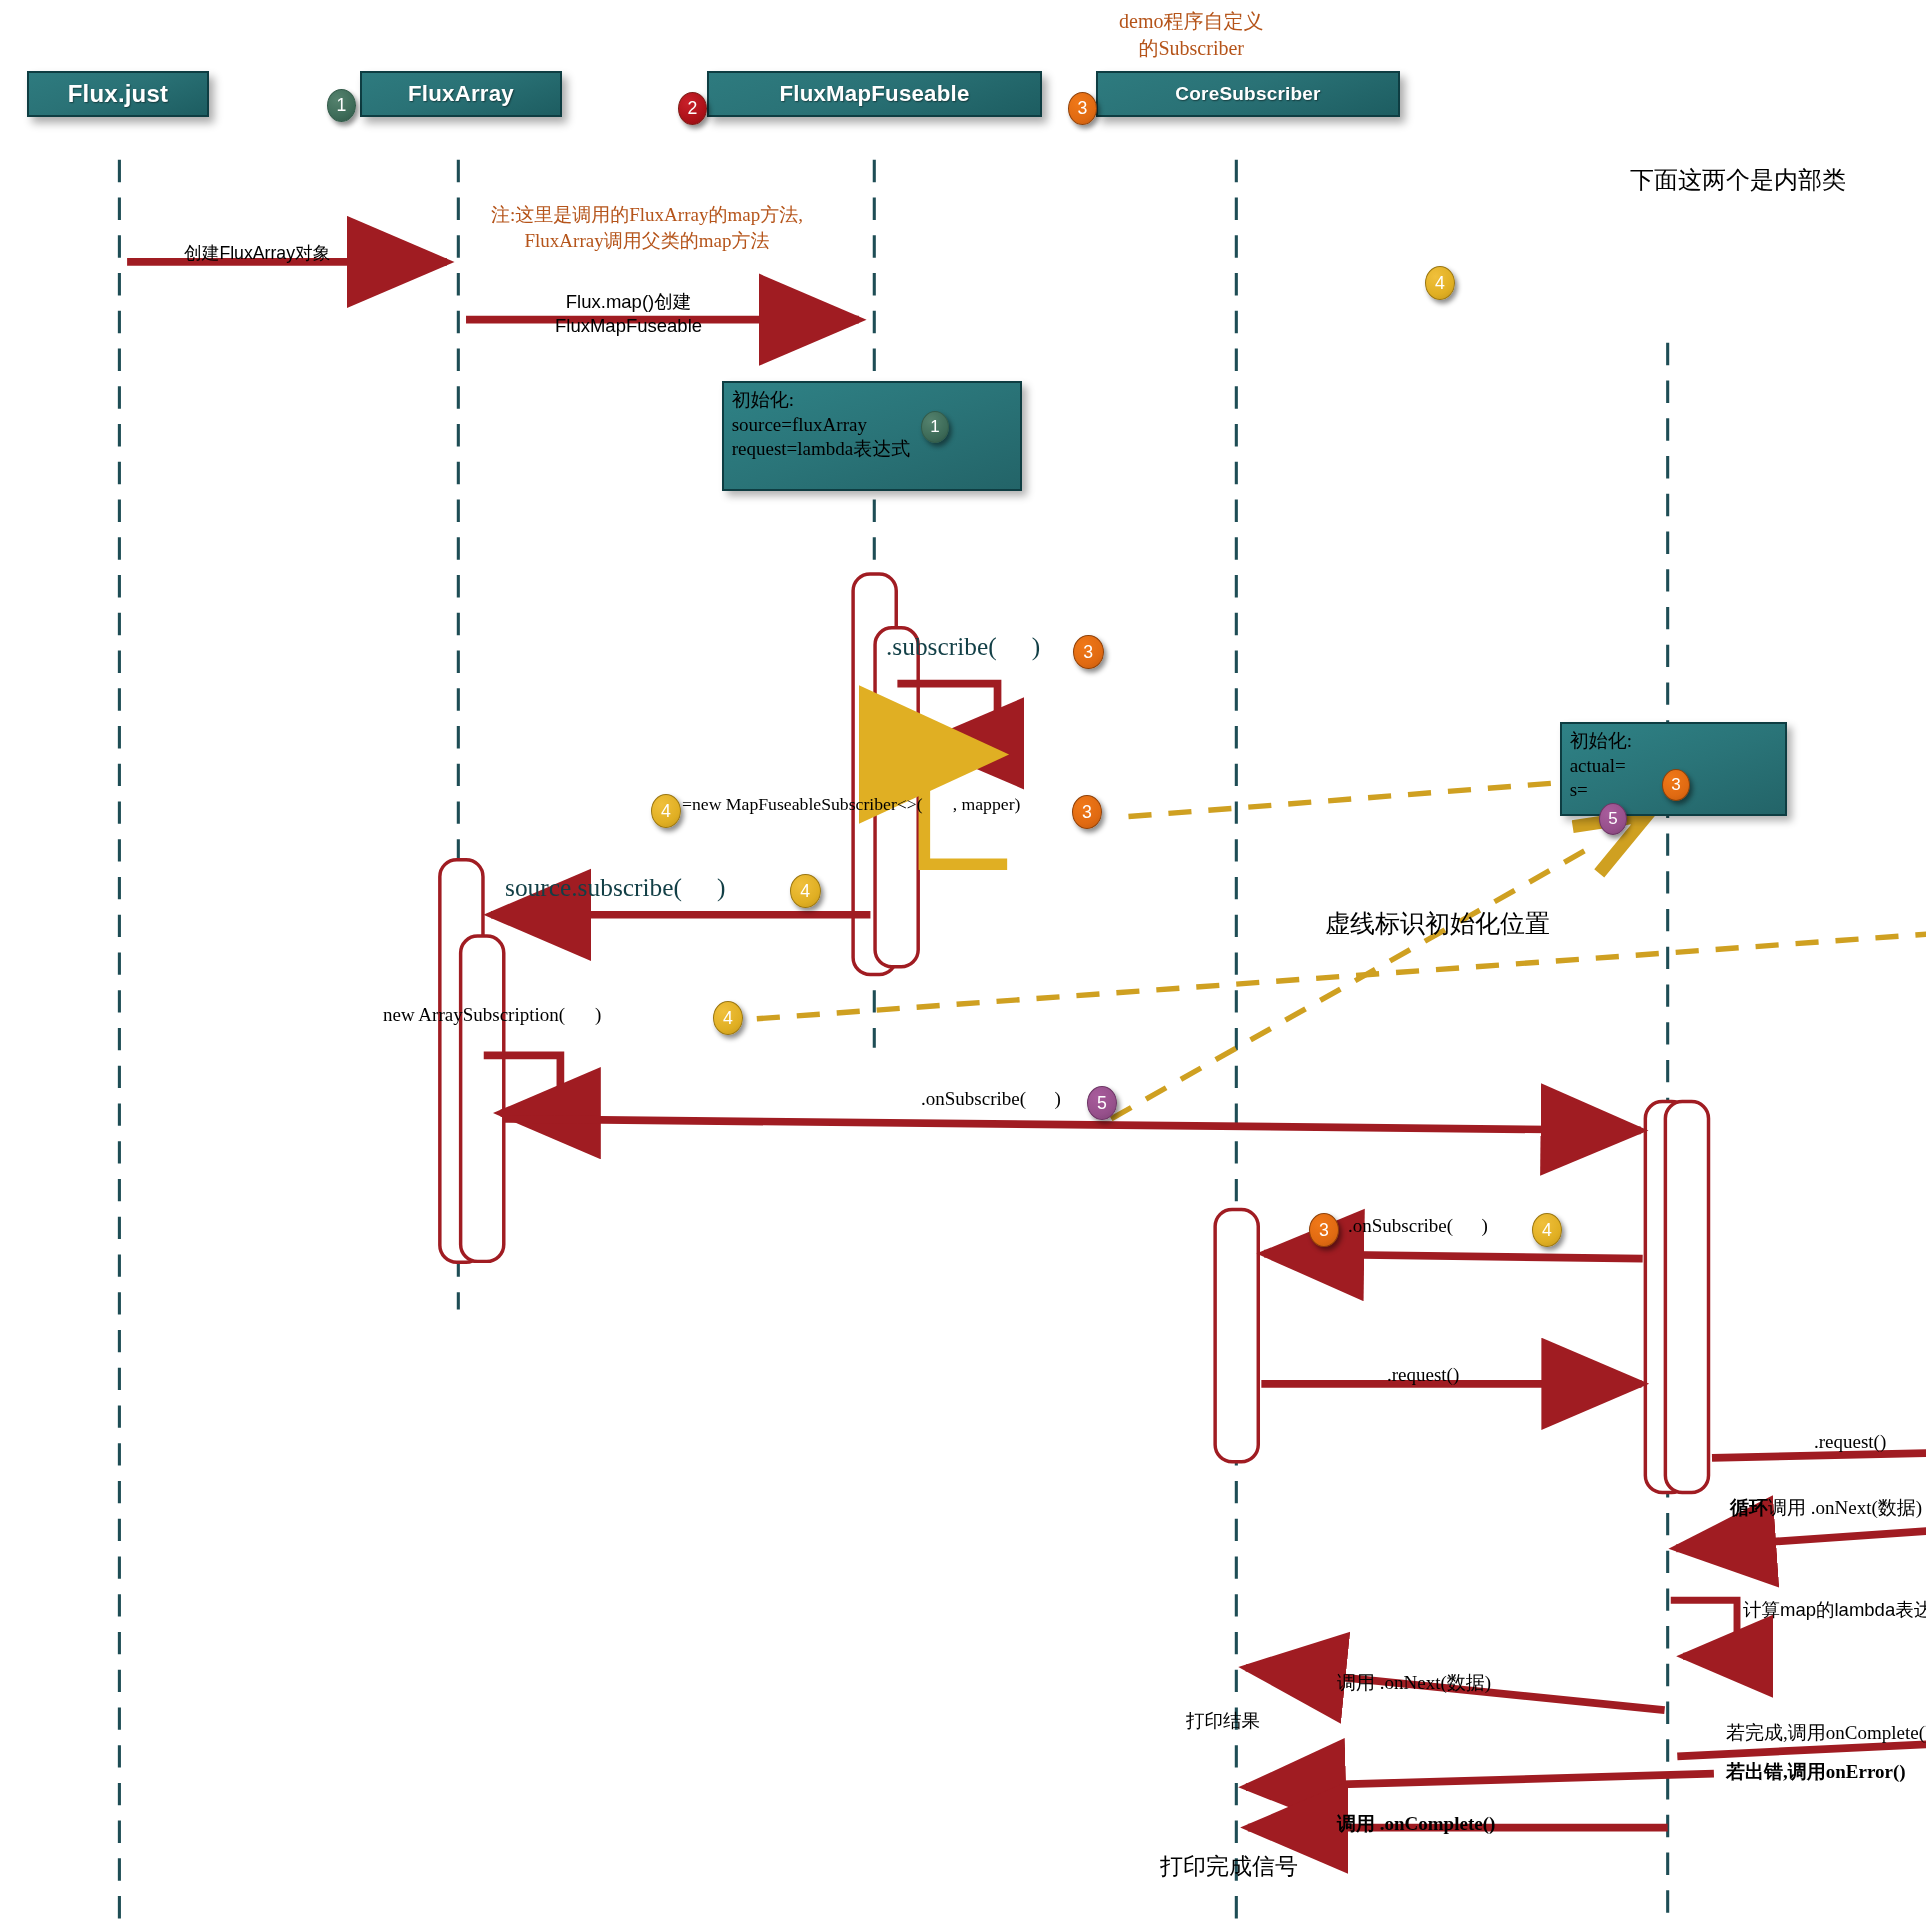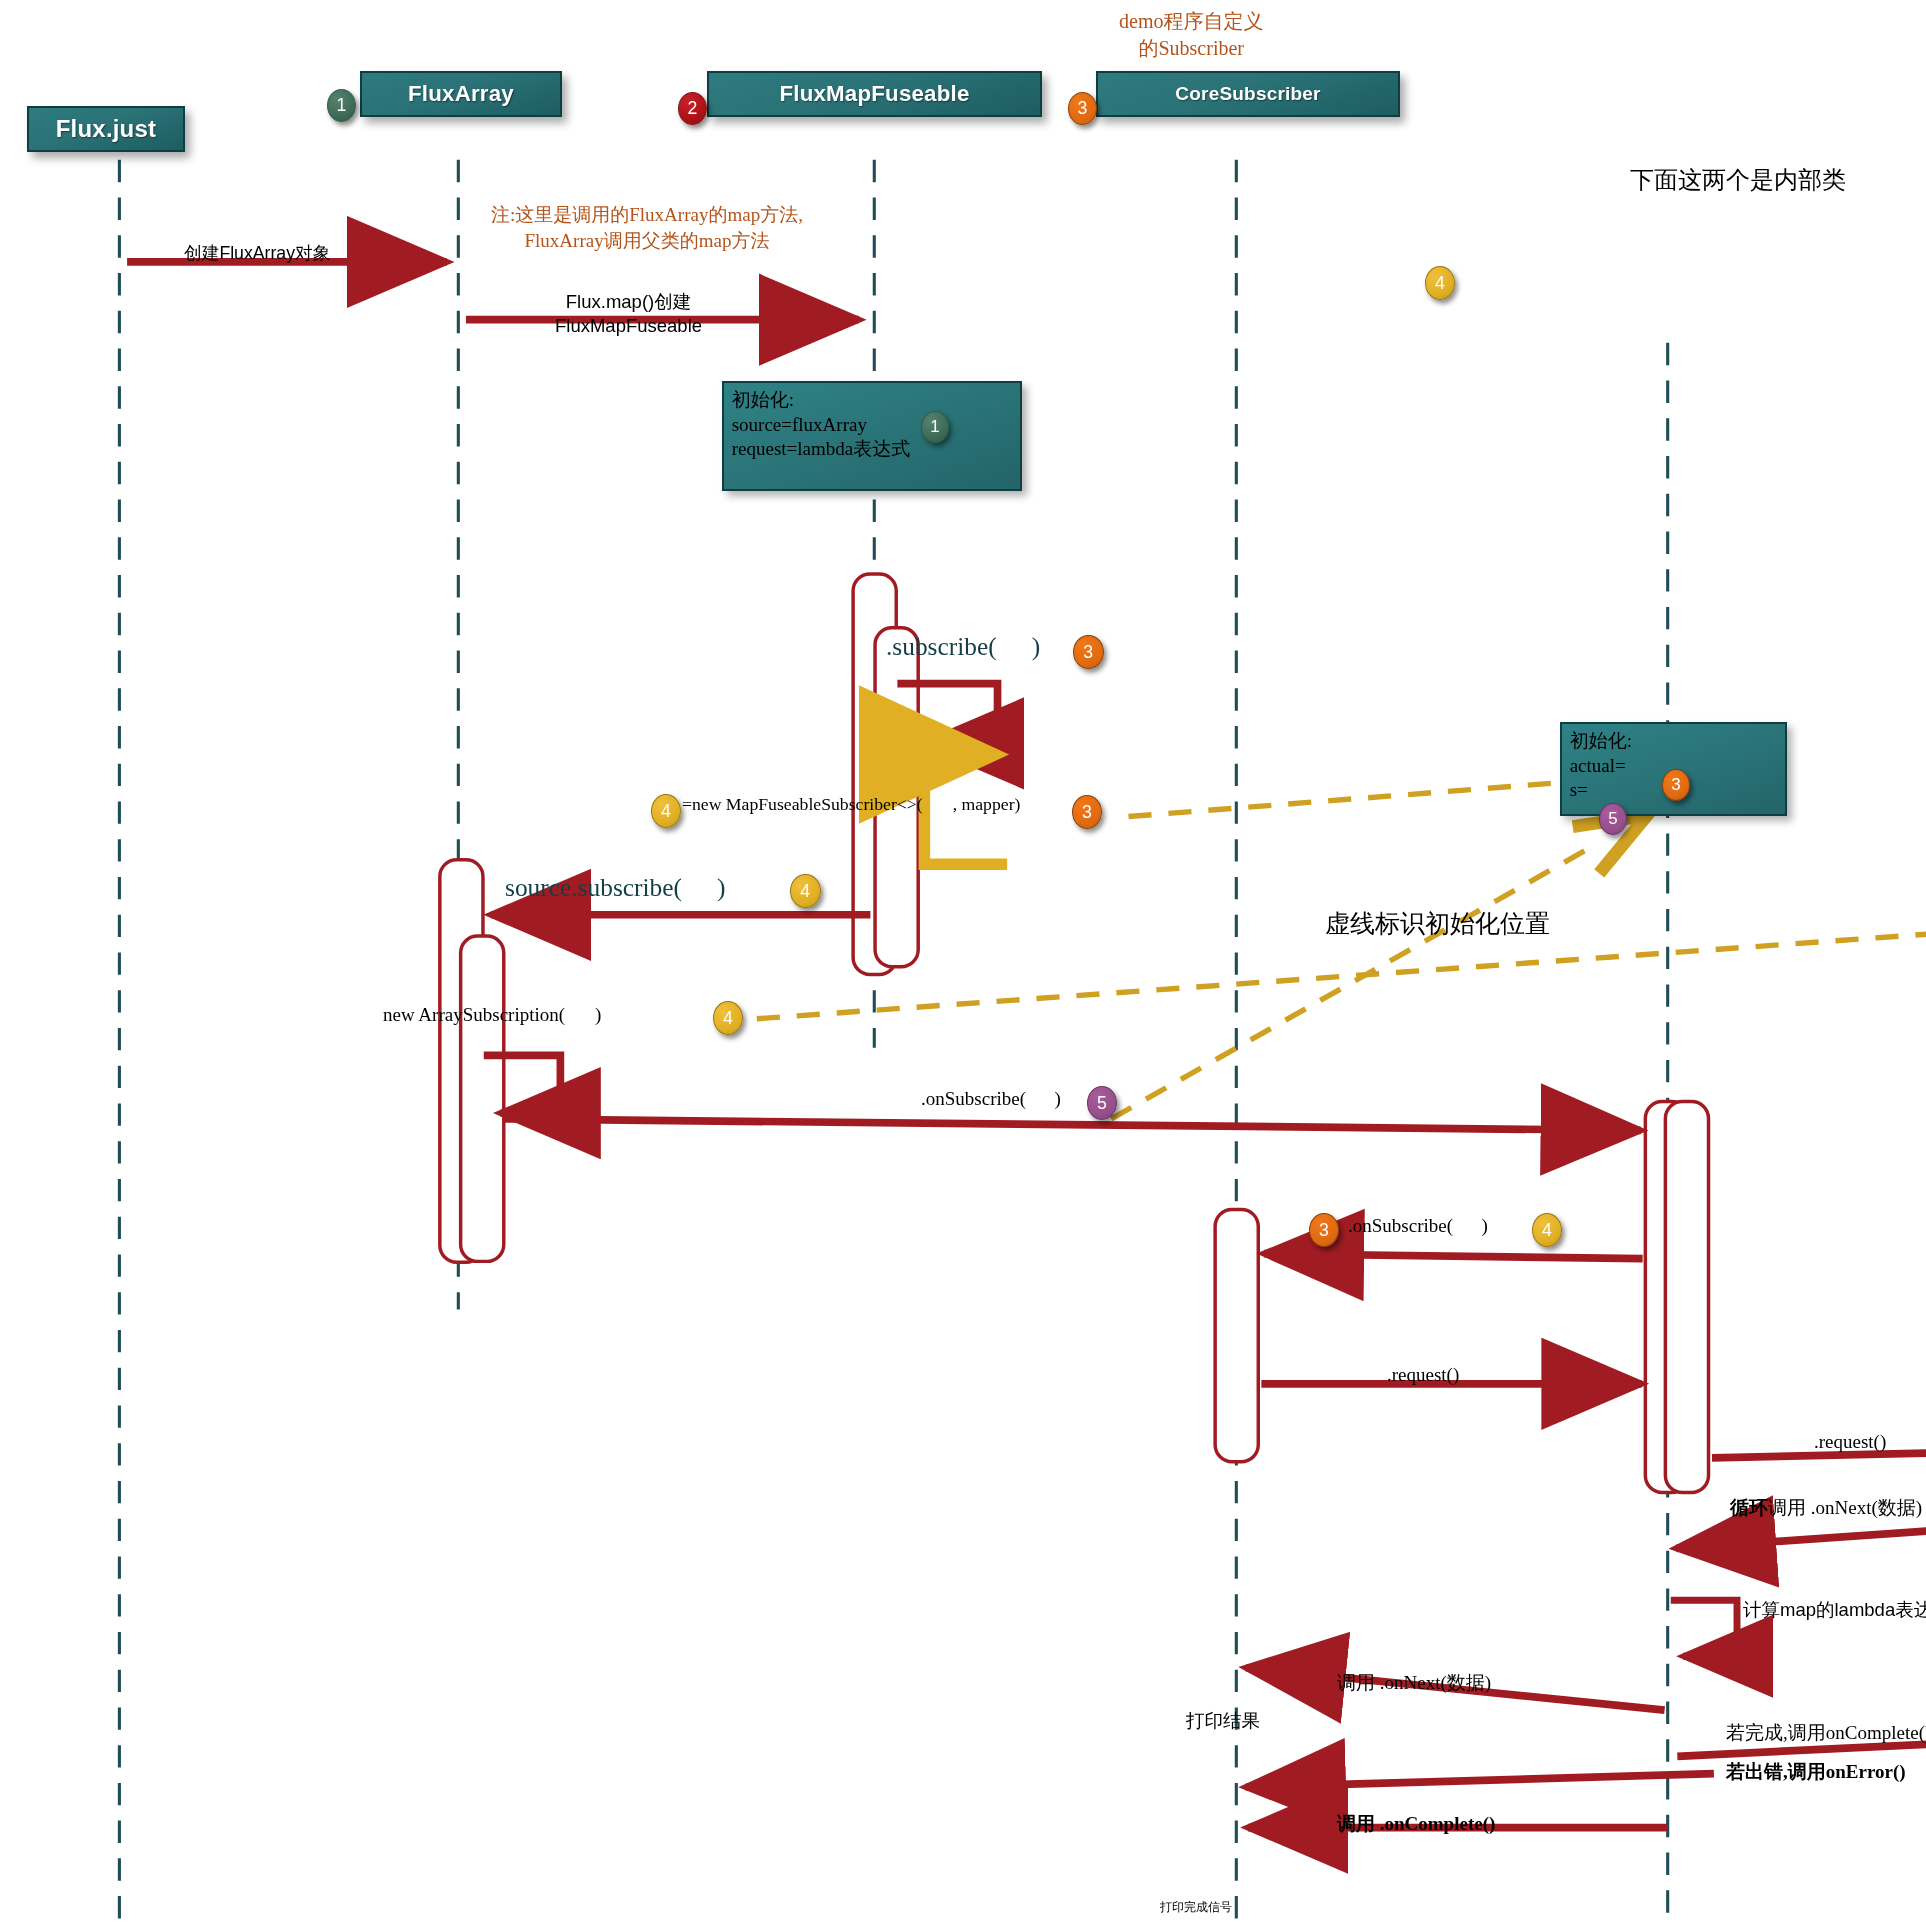--- a/index.html
+++ b/index.html
@@ -146,21 +146,21 @@
     <line x1="4330" y1="4745" x2="3240" y2="4745" stroke="#a01c22" stroke-width="20" marker-end="url(#al-red)"></line>
   </g>
 
   <g stroke="#cfa021" stroke-width="14" stroke-dasharray="60 44" fill="none">
     <line x1="2930" y1="2120" x2="4075" y2="2030" marker-end="url(#hollow-yel)"></line>
     <line x1="1965" y1="2645" x2="5355" y2="2400" marker-end="url(#hollow-yel)"></line>
     <line x1="2885" y1="2905" x2="4130" y2="2200" marker-end="url(#hollow-yel)"></line>
   </g>
 </svg>
 
-<div class="actor" style="left:27px;top:71px;width:158px;height:46px;font-size:24px;margin-top:35px;">
+<div class="actor" style="left:27px;top:71px;width:182px;height:46px;font-size:24px;">
   <span class="name">Flux.just</span>
 </div>
 
 <div class="actor" style="left:360px;top:71px;width:202px;height:46px;font-size:22.3px;">
   <span class="name">FluxArray</span>
 </div>
 <div class="badge g" style="left:327px;top:89px;width:27px;height:31px;font-size:17.7px;">
   <span>1</span>
 </div>
 
@@ -307,18 +307,18 @@
 </div>
 
 <div class="lbl" style="left:1337px;top:1811px;font-size:19px;font-weight:bold;">
   <span>调用 .onComplete()</span>
 </div>
 
 <div class="lbl sans" style="left:1186px;top:1708px;font-size:18.5px;">
   <span>打印结果</span>
 </div>
 
-<div class="lbl sans" style="left:1160px;top:1851px;font-size:12px;margin-top:48px;">
+<div class="lbl sans" style="left:1160px;top:1851px;font-size:23px;">
   <span>打印完成信号</span>
 </div>
 
 </div>
 
 
 </body></html>

